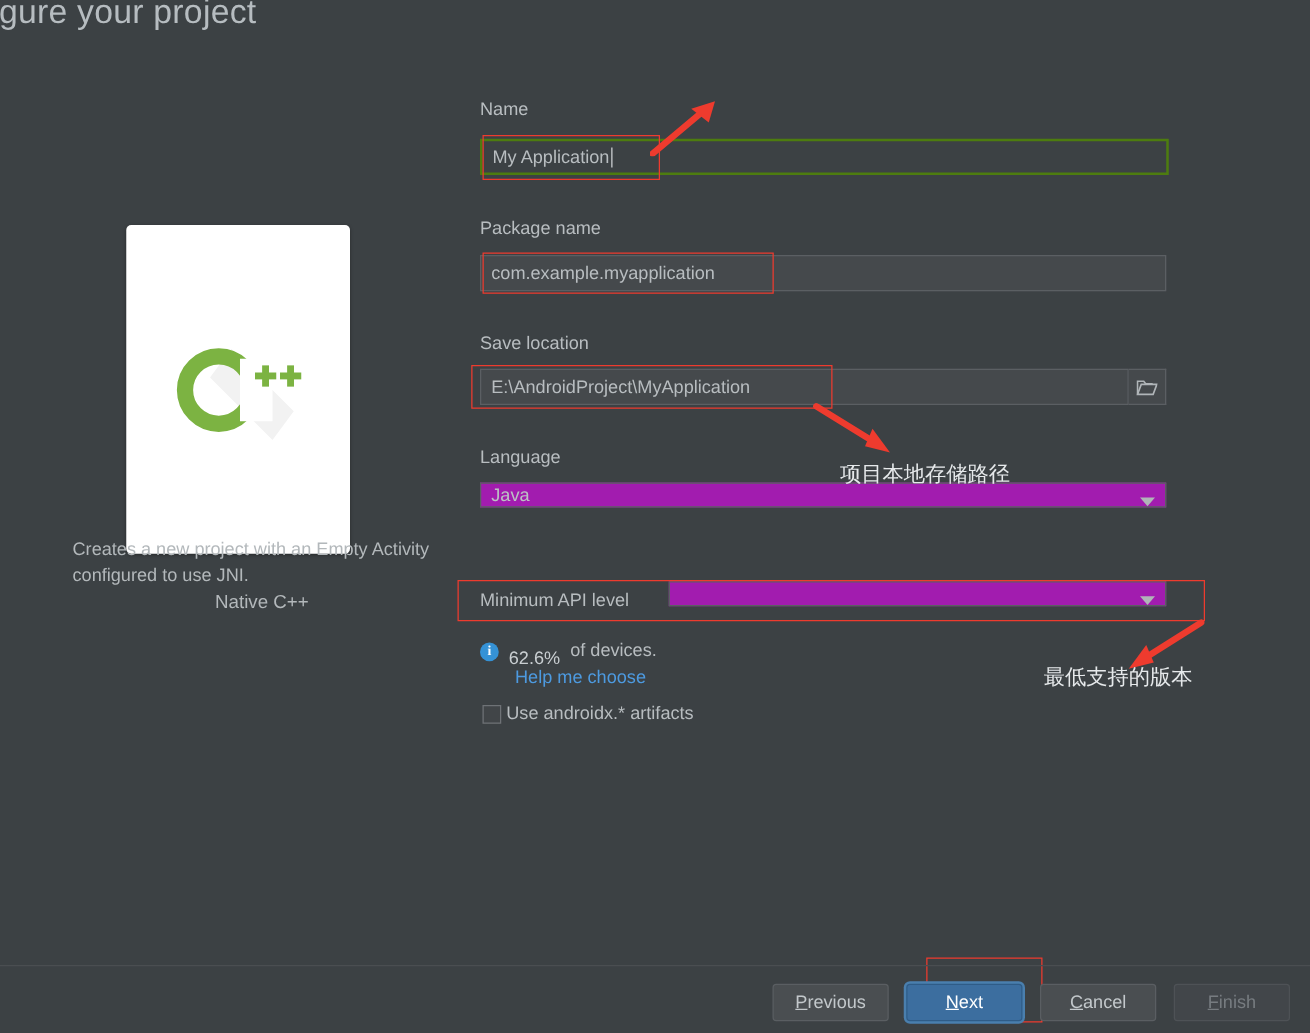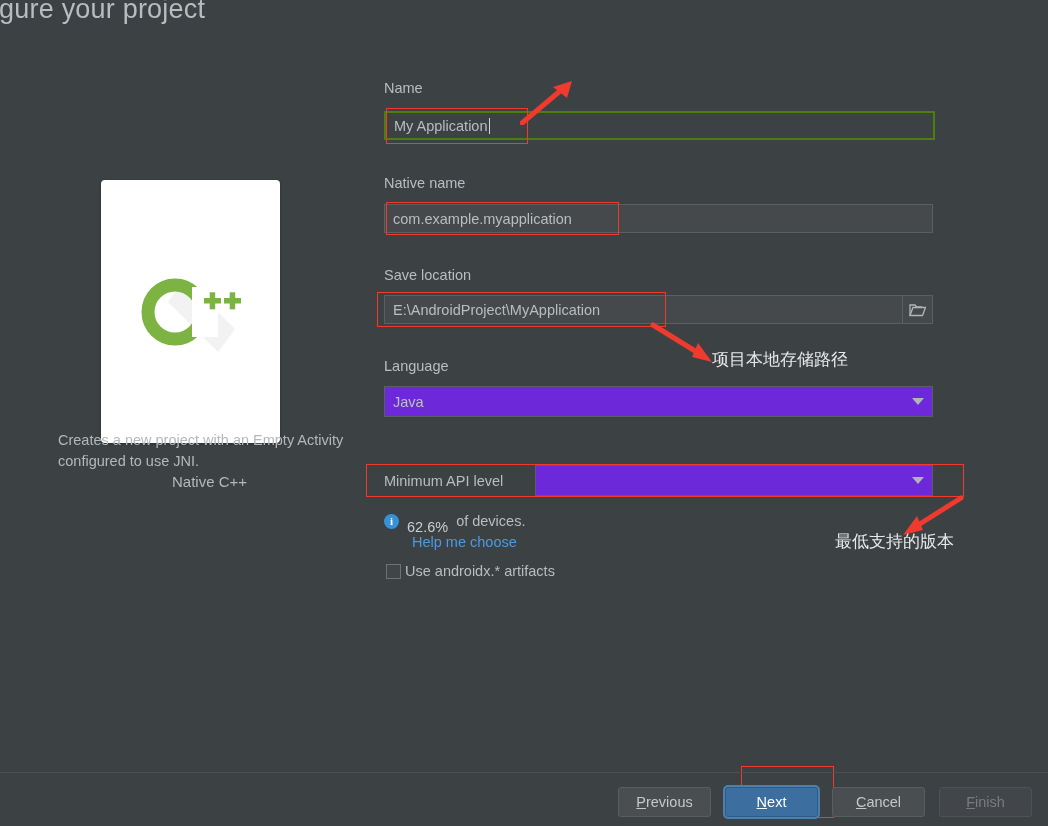--- a/index.html
+++ b/index.html
@@ -84,27 +84,27 @@
     background: #3c4144;
   }
   .caret {
     display: inline-block;
     width: 1px; height: 16px;
     background: #cfd3d6;
     margin-left: 1px;
   }
   .combo {
     position: absolute;
-    height: 31px;
-    background: #6d28d9;
+    height: 20px;
+    background: #a21caf;
     border: 1px solid #5b5f63;
     color: #bcc1c4;
     font-size: 14.5px;
     display: flex;
-    align-items: center;
+    align-items: flex-end;
     padding: 0 8px;
   }
   .combo .chev {
     margin-left: auto;
     width: 0; height: 0;
     border-left: 6px solid transparent;
     border-right: 6px solid transparent;
     border-top: 7px solid #b0b5b8;
   }
   #browse-button {
@@ -240,21 +240,21 @@
 </div>
 
 <div id="template-description">Creates a new project with an Empty Activity configured to use JNI.</div>
 
 <div class="field-label" style="left:384px; top:80px;">Name</div>
 <div class="text-field focused" style="left:384px; top:111px; width:551px;">
   <span>My Application</span>
     <span class="caret"></span>
 </div>
 
-<div class="field-label" style="left:384px; top:175px;">Native name</div>
+<div class="field-label" style="left:384px; top:175px;">Package name</div>
 <div class="text-field" style="left:384px; top:204px; width:549px;">
   <span>com.example.myapplication</span>
 </div>
 
 <div class="field-label" style="left:384px; top:267px;">Save location</div>
 <div class="text-field" style="left:384px; top:295px; width:519px;text-align:center;">
   <span>E:\AndroidProject\MyApplication</span>
 </div>
 <div id="browse-button" style="left:903px; top:295px;">
   <svg width="17" height="14" viewBox="0 0 17 14">
@@ -294,21 +294,21 @@
 </svg>
 
 <div class="anno-box" style="left:386px; top:202px; width:233px; height:33px;"></div>
 
 <div class="anno-box" style="left:377px; top:292px; width:289px; height:35px;"></div>
 
 <svg class="anno-arrow" style="left:650px; top:322px;" width="70" height="45" viewBox="0 0 70 45">
   <path d="M3 3 L50 32" stroke="#ee3b2e" stroke-width="5" stroke-linecap="round"></path>
   <path d="M62 40 L42 35 L48 21 Z" fill="#ee3b2e"></path>
 </svg>
-<div class="anno-text" style="left:672px; top:348px;margin-left:40px;">项目本地存储路径</div>
+<div class="anno-text" style="left:672px; top:368px;">项目本地存储路径</div>
 
 <div class="anno-box" style="left:366px; top:464px; width:598px; height:33px;"></div>
 
 <svg class="anno-arrow" style="left:895px; top:495px;" width="70" height="45" viewBox="0 0 70 45">
   <path d="M66 3 L20 32" stroke="#ee3b2e" stroke-width="5" stroke-linecap="round"></path>
   <path d="M8 40 L28 35 L22 21 Z" fill="#ee3b2e"></path>
 </svg>
 <div class="anno-text" style="left:835px; top:530px;">最低支持的版本</div>
 
 <div class="anno-box" style="left:741px; top:766px; width:93px; height:52px;"></div>

